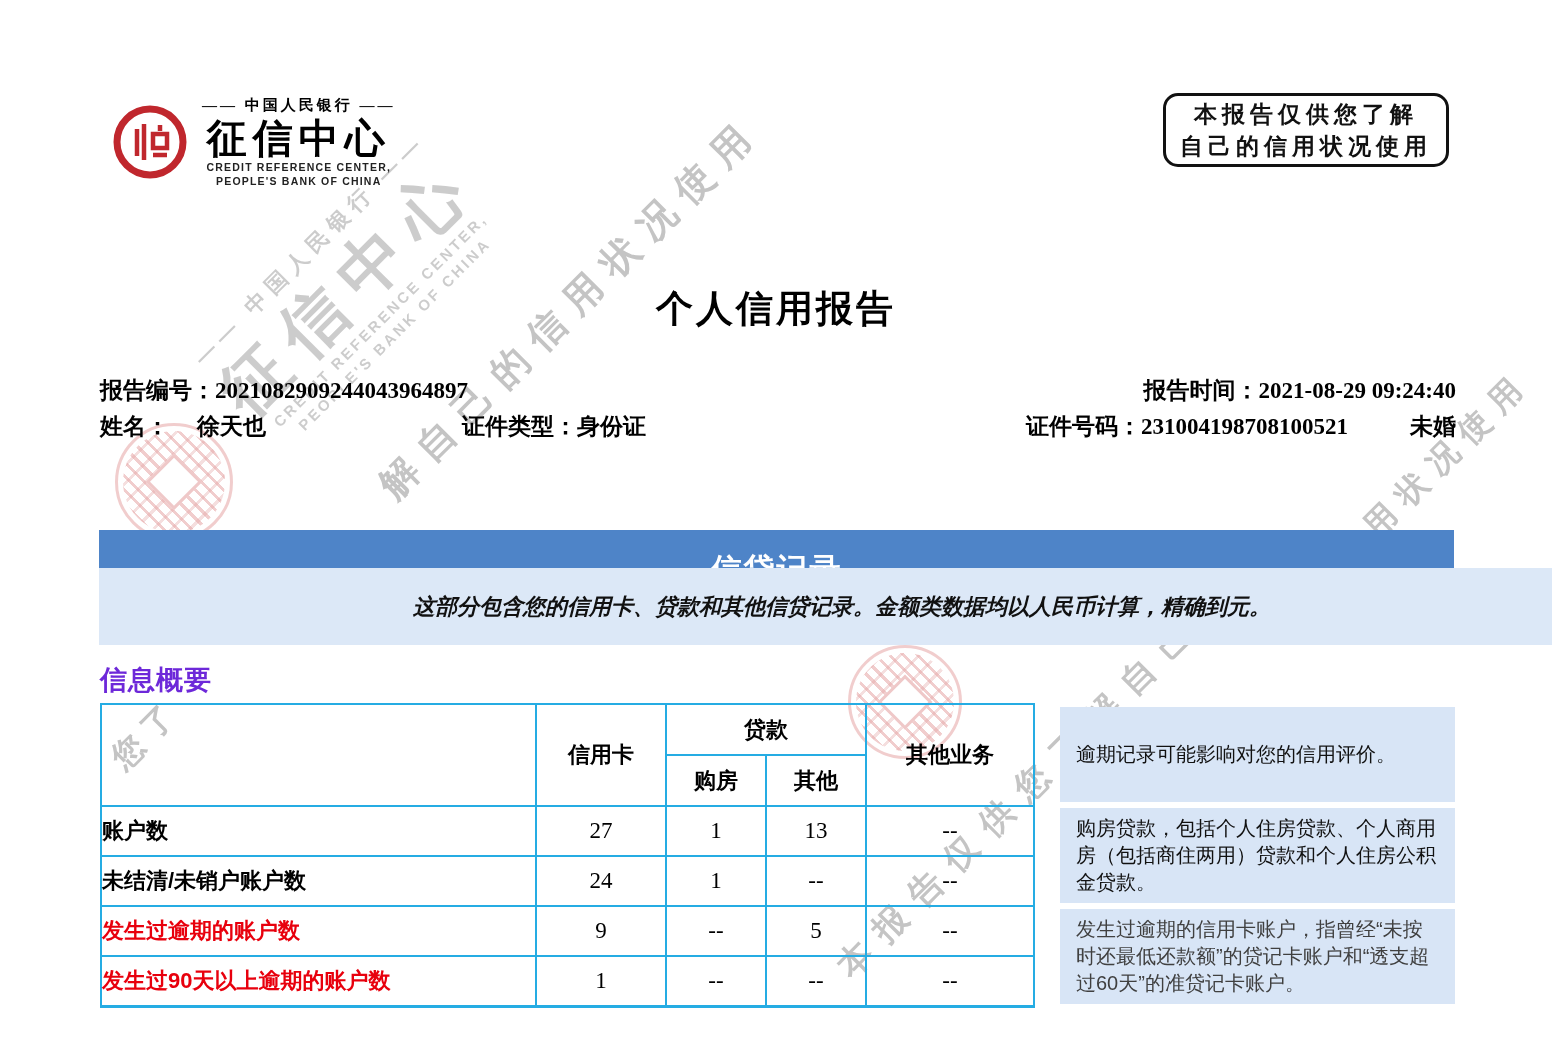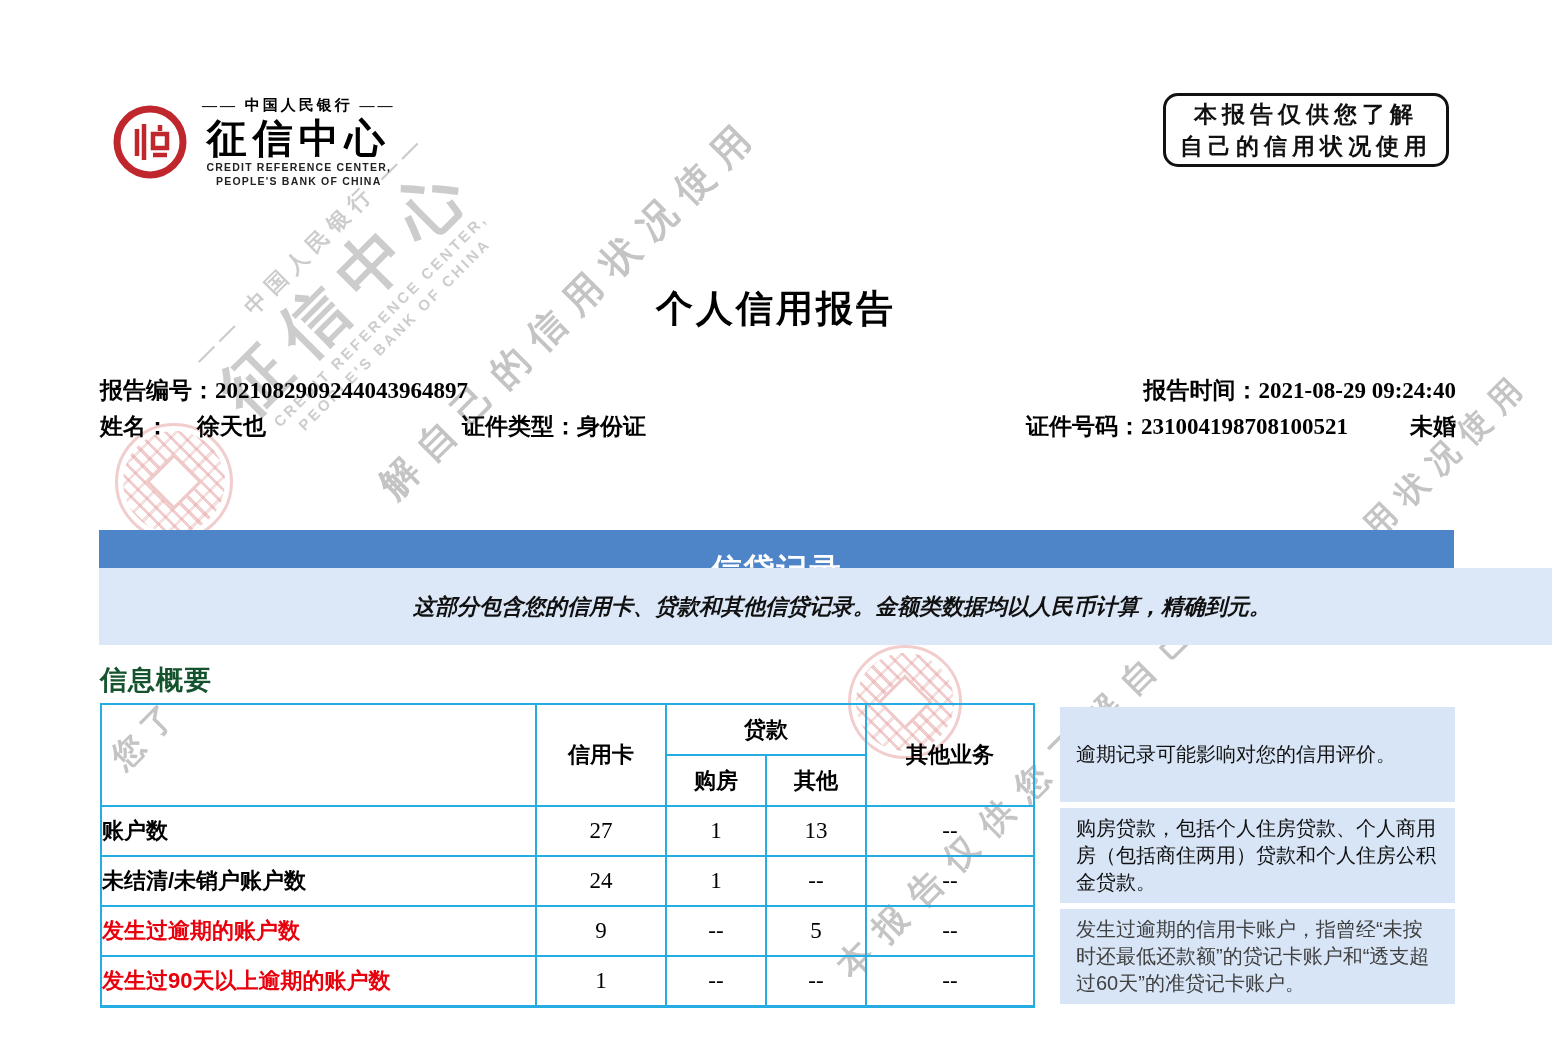--- a/index.html
+++ b/index.html
@@ -51,21 +51,21 @@
   .meta .mid { position:absolute; left:362px; top:0; }
   .meta .name-val { margin-left:28px; }
   .meta .marital { margin-left:62px; }
 
   
   .banner { position:absolute; z-index:1; left:99px; top:489px; width:1355px; height:79px; background:#4E84C8;
     display:flex; align-items:center; justify-content:center; color:#fff; font-size:31px; font-weight:600; letter-spacing:2px;margin-top:41px; }
   .banner-desc { position:absolute; z-index:1; left:99px; top:568px; width:1486px; height:77px; background:#DCE8F7;
     display:flex; align-items:center; justify-content:center; font-size:22px; font-weight:bold; font-style:italic; color:#111; }
 
-  .section-title { position:absolute; z-index:1; left:100px; top:662px; font-size:27px; font-weight:bold; color:#14532d; letter-spacing:1px; }
+  .section-title { position:absolute; z-index:1; left:100px; top:662px; font-size:27px; font-weight:bold; color:#6d28d9; letter-spacing:1px; }
 
   
   .summary-table { position:absolute; z-index:1; left:100px; top:703px; border-collapse:collapse; table-layout:fixed;
     width:933px; background:transparent; }
   .summary-table td, .summary-table th { border:2px solid #25ACE3; padding:0; color:#000; }
   .summary-table { border-bottom:3px solid #25ACE3; }
   .summary-table th { font-size:22px; font-weight:bold; text-align:center; }
   .hrow { height:51px; }
   .drow { height:50px; }
   .cell-label { font-size:22px; font-weight:bold; text-align:left; padding-left:14px; }

